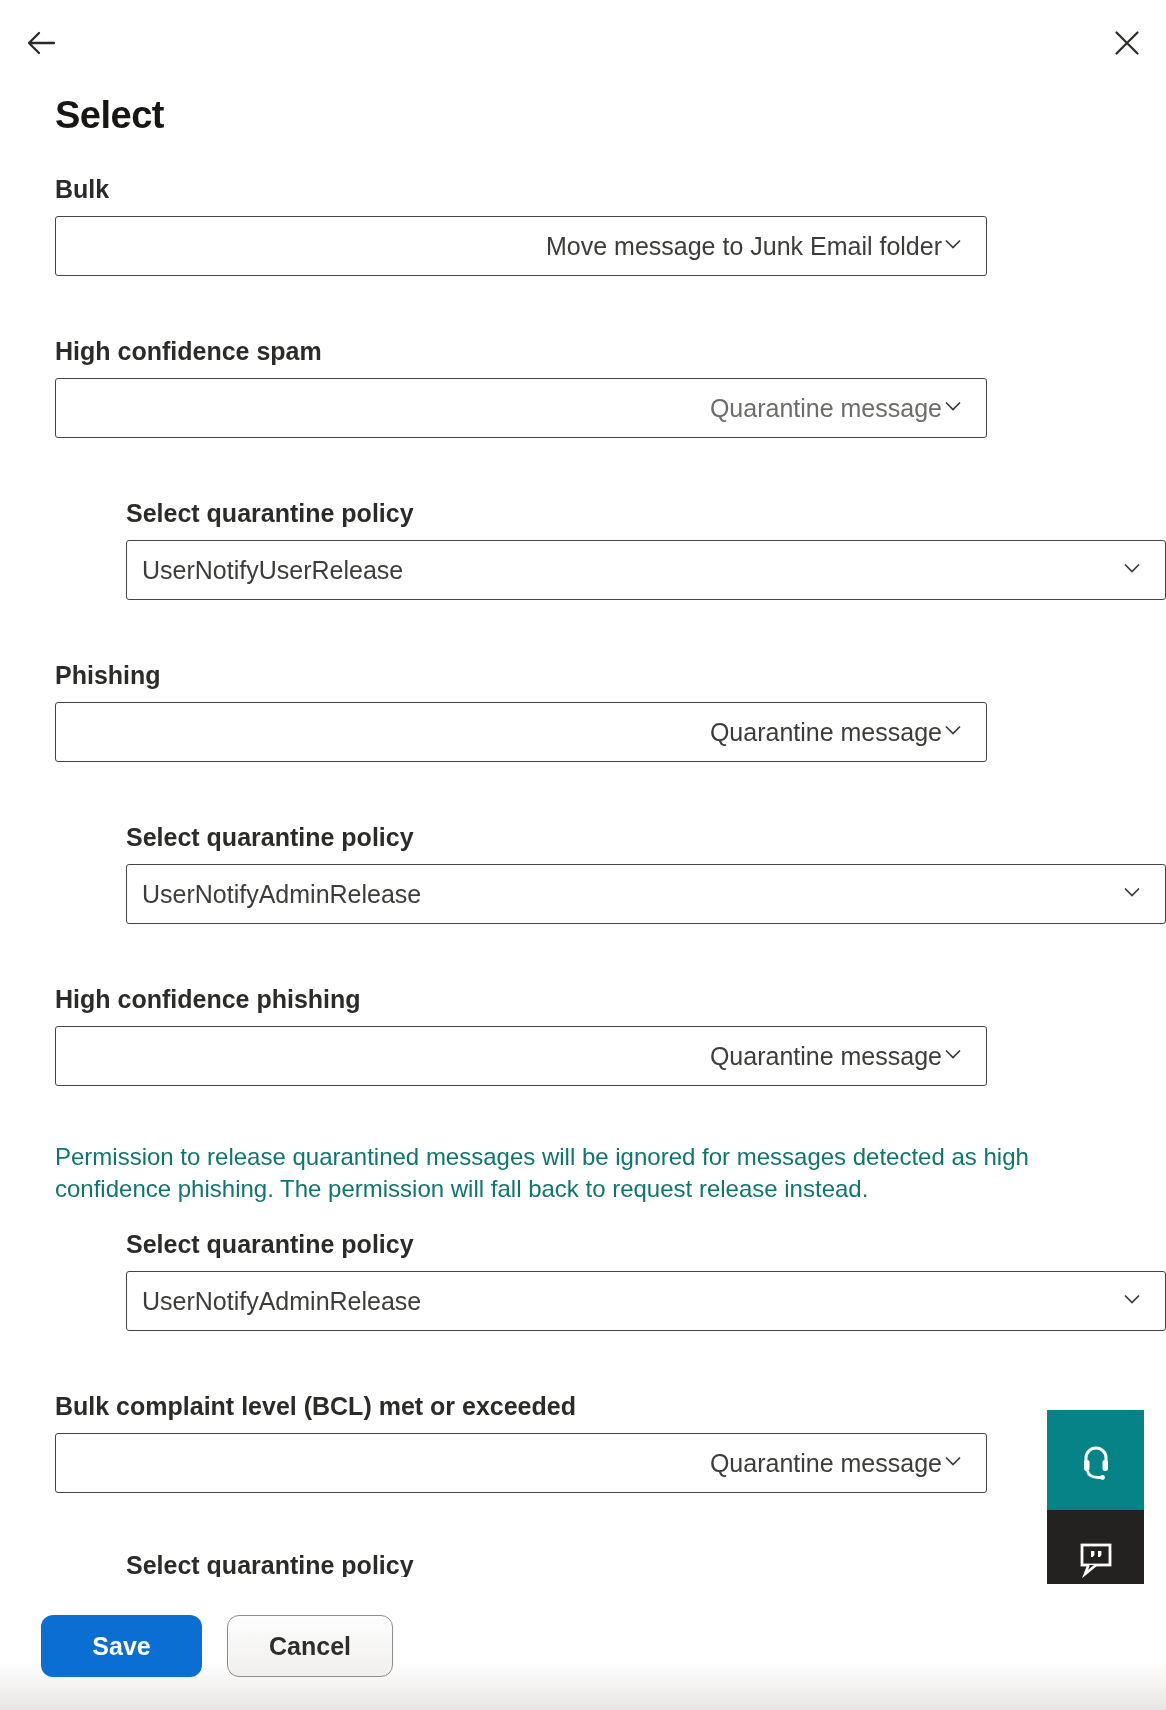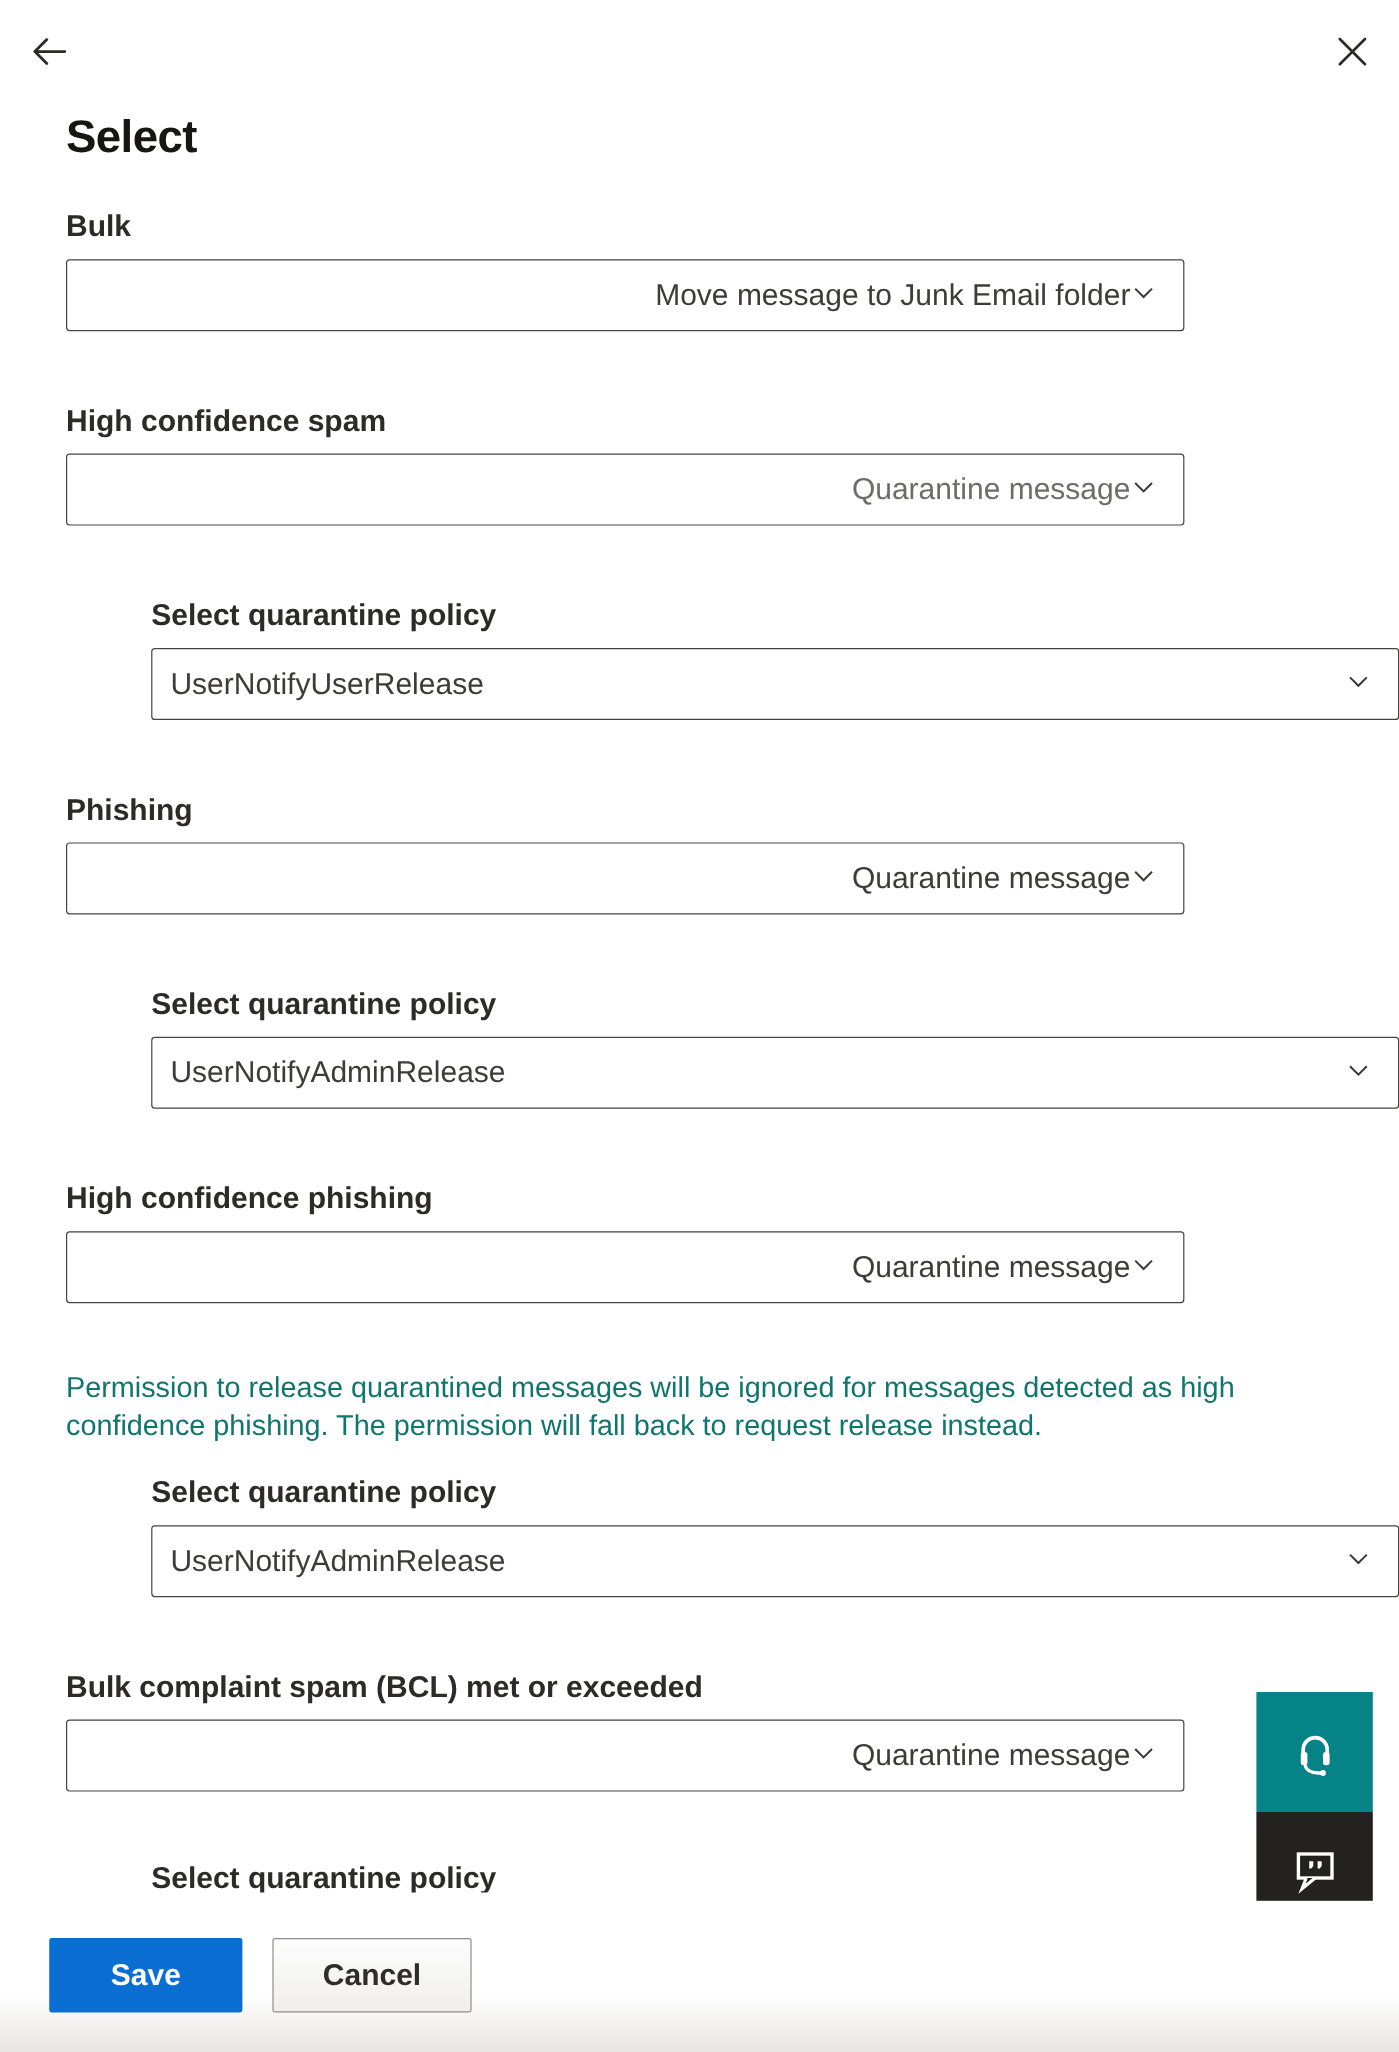--- a/index.html
+++ b/index.html
@@ -56,21 +56,21 @@
   .float-btn.headset{height:100px;background:#058387;}
   .float-btn.feedback{height:96px;background:#232221;}
   
   .footer{
     position:absolute;left:0;top:1584px;width:1166px;height:126px;
     background:linear-gradient(180deg,#ffffff 0%,#ffffff 62%,#f1efee 86%,#e7e5e3 100%);
   }
   .btn{
     position:absolute;top:31px;height:62px;box-sizing:border-box;
     font-family:"Liberation Sans","DejaVu Sans",sans-serif;
-    font-size:25px;font-weight:600;border-radius:2px;cursor:pointer;
+    font-size:25px;font-weight:600;border-radius:12px;cursor:pointer;
   }
   .btn-save{
     left:41px;width:161px;background:#0b6ed3;color:#ffffff;border:none;
   }
   .btn-cancel{
     left:227px;width:166px;color:#2e2d2c;
     background:linear-gradient(180deg,#fdfdfd,#f0efee);
     border:1px solid #8f8d8b;
   }
 </style>
@@ -160,21 +160,21 @@
   <div class="field-label gap-after-note ml-1">Select quarantine policy</div>
   <div class="dropdown w-indent ml-1">
     <span class="value">UserNotifyAdminRelease</span>
     <span>
       <svg width="22" height="22" viewBox="0 0 22 22">
           <path d="M4 7.5 L11 14.5 L18 7.5" fill="none" stroke="#3b3a39" stroke-width="1.7"></path>
         </svg>
     </span>
   </div>
 
-  <div class="field-label gap-section ml-0">Bulk complaint spam (BCL) met or exceeded</div>
+  <div class="field-label gap-section ml-0">Bulk complaint level (BCL) met or exceeded</div>
   <div class="dropdown w-main ml-0">
     <span class="value">Quarantine message</span>
     <span>
       <svg width="22" height="22" viewBox="0 0 22 22">
           <path d="M4 7.5 L11 14.5 L18 7.5" fill="none" stroke="#3b3a39" stroke-width="1.7"></path>
         </svg>
     </span>
   </div>
 
   <div class="clipped-label ml-1">

